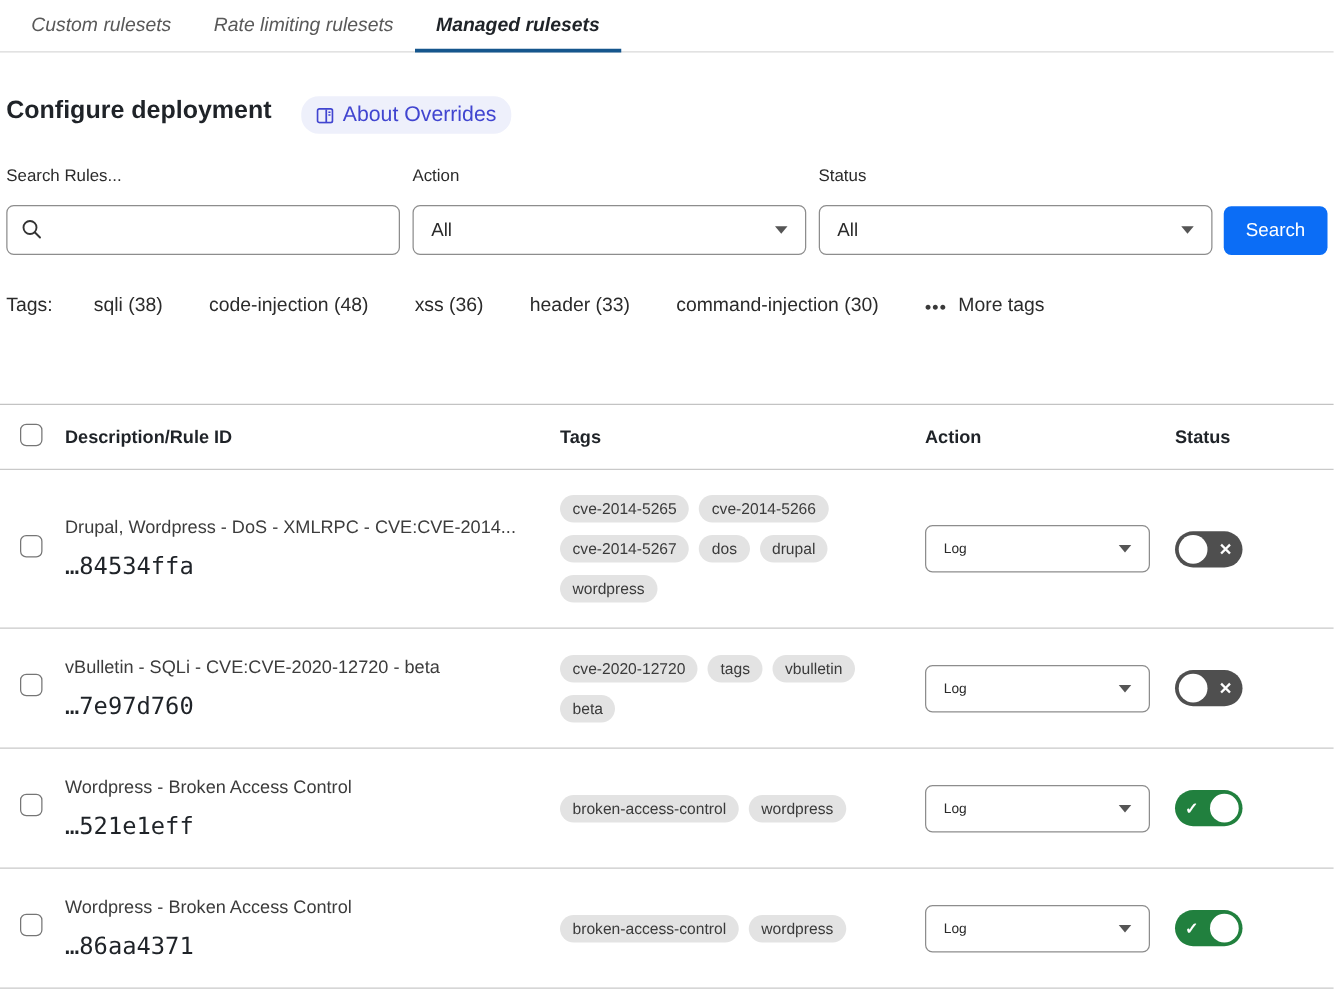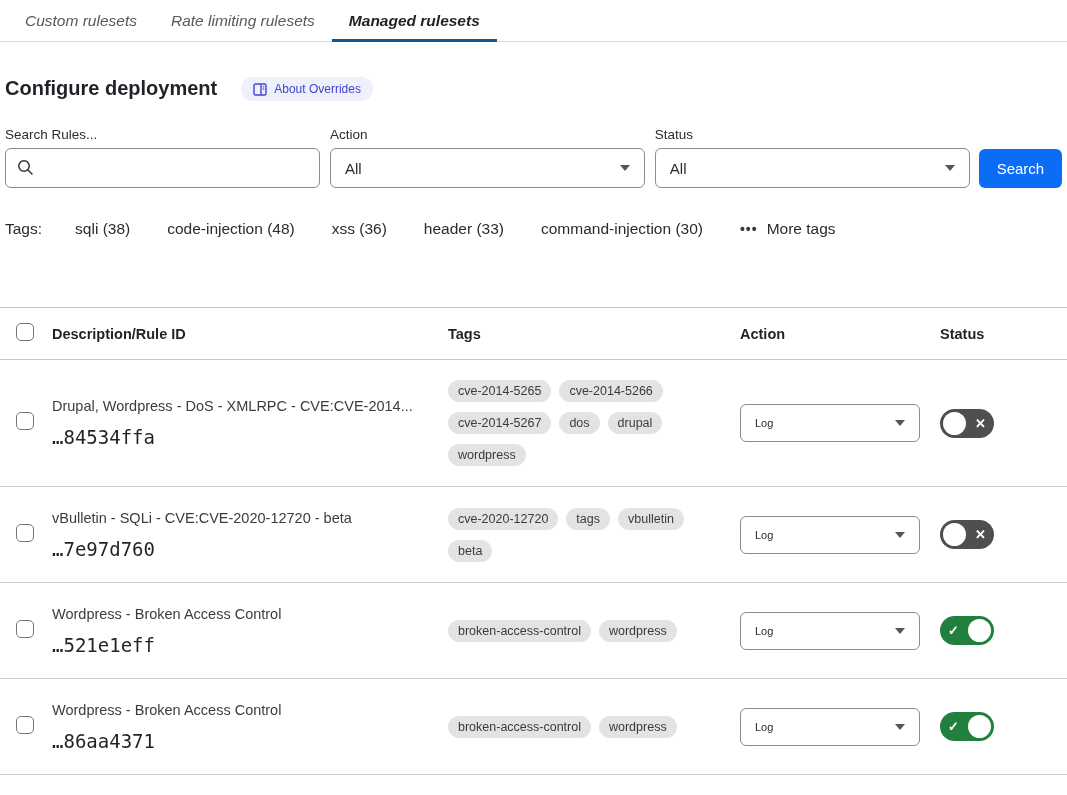--- a/index.html
+++ b/index.html
@@ -44,35 +44,35 @@
     margin: 35px 0 0 5px;
   }
   .page-title { font-size: 20px; font-weight: 700; color: #1f2328; }
   .about-badge {
     display: inline-flex;
     align-items: center;
     gap: 7px;
     margin-left: 24px;
     background: #eef0fb;
     color: #4145d0;
-    font-size: 12px;
+    font-size: 17px;
     padding: 5px 12px;
     border-radius: 14px;
     cursor: pointer;
   }
   .about-badge svg { display: block; }
 
   
   .filters {
     display: flex;
     align-items: flex-end;
     margin: 26px 5px 0 5px;
   }
   .field { display: flex; flex-direction: column; }
-  .field-label { font-size: 13.5px; color: #2b2b2b; margin-bottom: 6px; }
+  .field-label { font-size: 13.5px; color: #2b2b2b; margin-bottom: 16px; }
   .search-wrap { position: relative; width: 315px; }
   .search-wrap svg { position: absolute; left: 12px; top: 11px; }
   .text-input {
     width: 315px; height: 40px;
     border: 1px solid #8d8d8d;
     border-radius: 6px;
     padding: 0 10px 0 38px;
     font-size: 15px;
     font-family: "Liberation Sans", sans-serif;
     color: #333;

